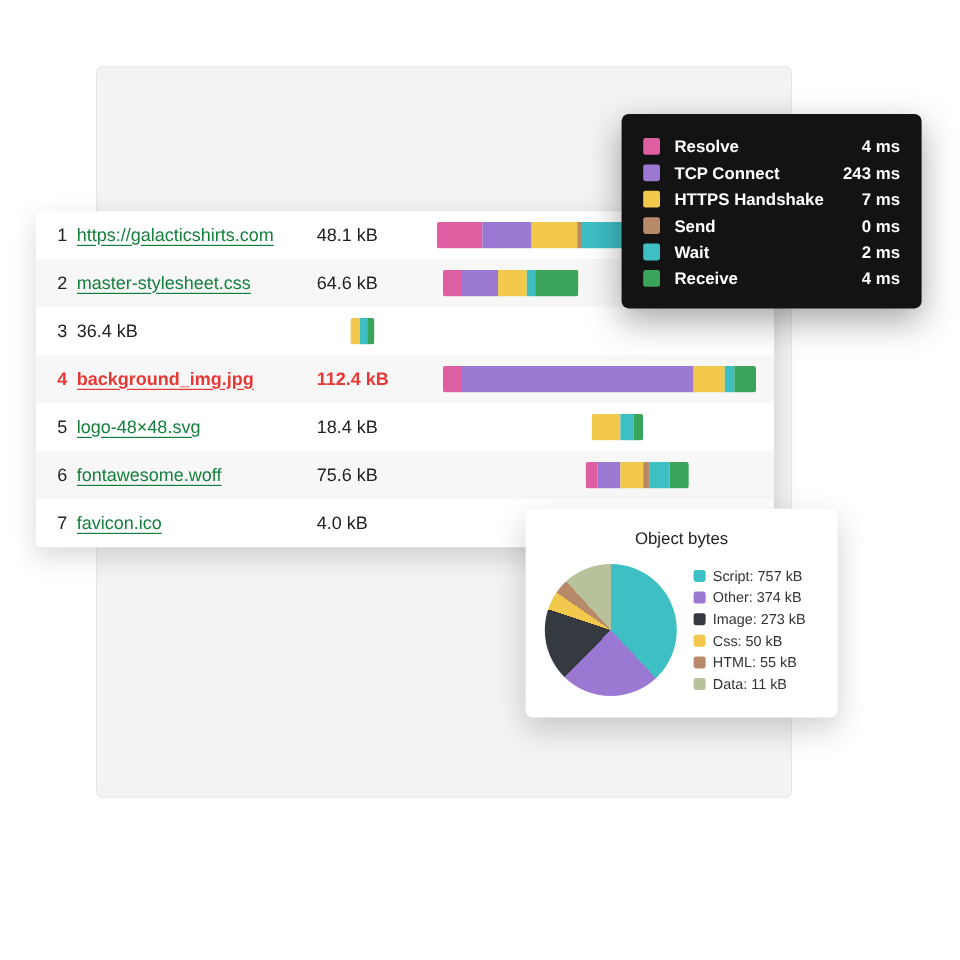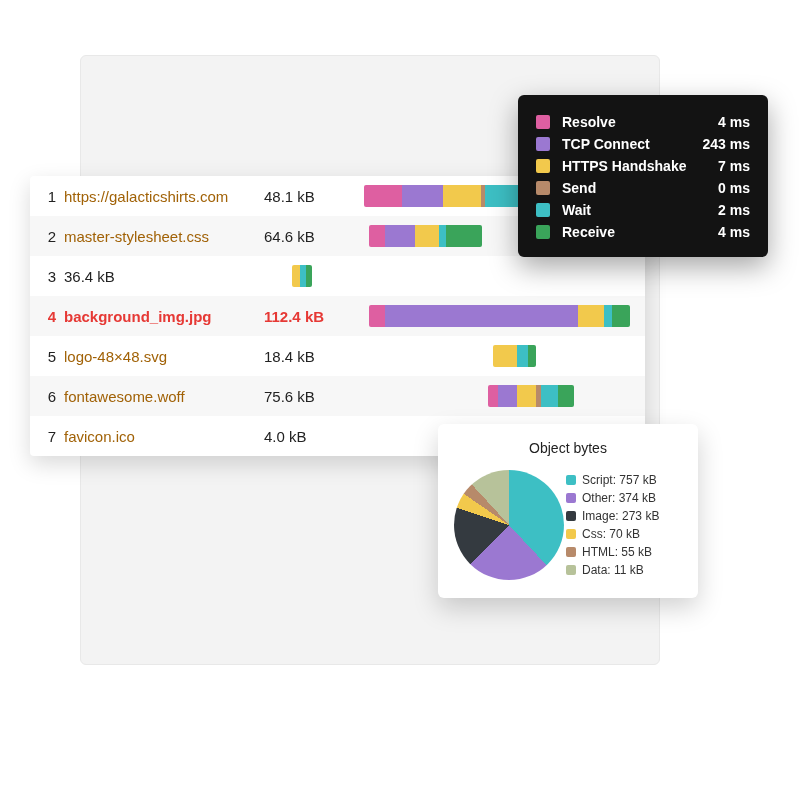--- a/index.html
+++ b/index.html
@@ -34,21 +34,21 @@
     grid-template-columns: 34px 200px 100px 1fr;
     align-items: center;
     height: 40px;
     padding-right: 12px;
   }
   .req-row.alt { background: #f7f7f7; }
   .req-row .idx { text-align: right; padding-right: 8px; color:#222; }
   .req-row .name {
     text-decoration: underline;
     text-underline-offset: 3px;
-    color: #a16207;
+    color: #15803d;
     white-space: nowrap;
     overflow: hidden;
     text-overflow: ellipsis;
   }
   .req-row .size { color:#222; }
   .req-row.hot .idx,
   .req-row.hot .size { color:#e63935; font-weight:600; }
   .req-row.hot .name { color:#e63935; font-weight:600; }
   .bar-track {
     position: relative;
@@ -97,21 +97,21 @@
     box-shadow: 0 10px 26px rgba(0,0,0,0.18);
     padding: 16px 16px 18px 16px;
   }
   .pie-panel h4 {
     text-align: center;
     font-weight: 400;
     font-size: 14px;
     color: #222;
     margin-bottom: 14px;
   }
-  .pie-body { display:flex; align-items:center; gap:2px; }
+  .pie-body { display:flex; align-items:center; gap:14px; }
   .pie-wrap { width:110px; height:110px; position:relative; }
   .pie {
     width:100%; height:100%; border-radius:50%;
   }
   .pie-legend { font-size:12px; color:#333; }
   .pie-legend .lrow {
     display:flex; align-items:center; gap:6px;
     line-height: 18px;
   }
   .pie-legend .lb {
@@ -260,21 +260,21 @@
         <div class="lrow">
           <div class="lb" style="background: rgb(155, 120, 209);"></div>
           <span>Other: 374 kB</span>
         </div>
         <div class="lrow">
           <div class="lb" style="background: rgb(52, 58, 64);"></div>
           <span>Image: 273 kB</span>
         </div>
         <div class="lrow">
           <div class="lb" style="background: rgb(242, 201, 76);"></div>
-          <span>Css: 70 kB</span>
+          <span>Css: 50 kB</span>
         </div>
         <div class="lrow">
           <div class="lb" style="background: rgb(183, 138, 106);"></div>
           <span>HTML: 55 kB</span>
         </div>
         <div class="lrow">
           <div class="lb" style="background: rgb(183, 194, 154);"></div>
           <span>Data: 11 kB</span>
         </div>
       </div>

